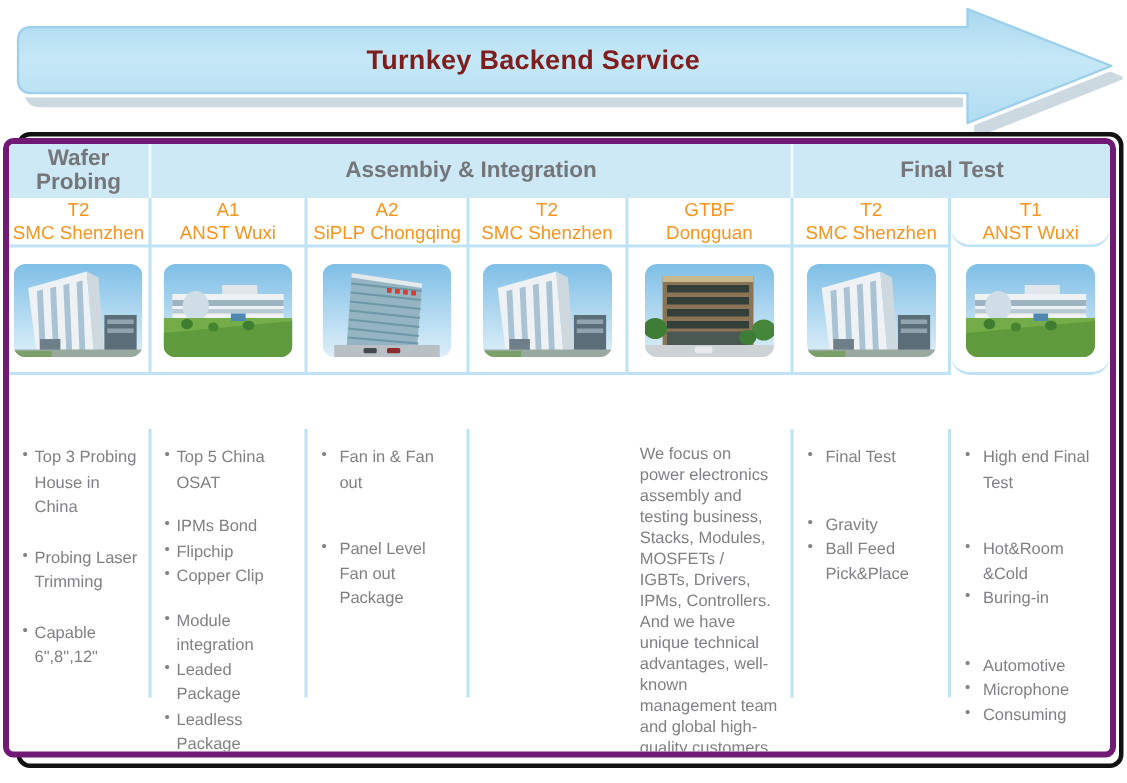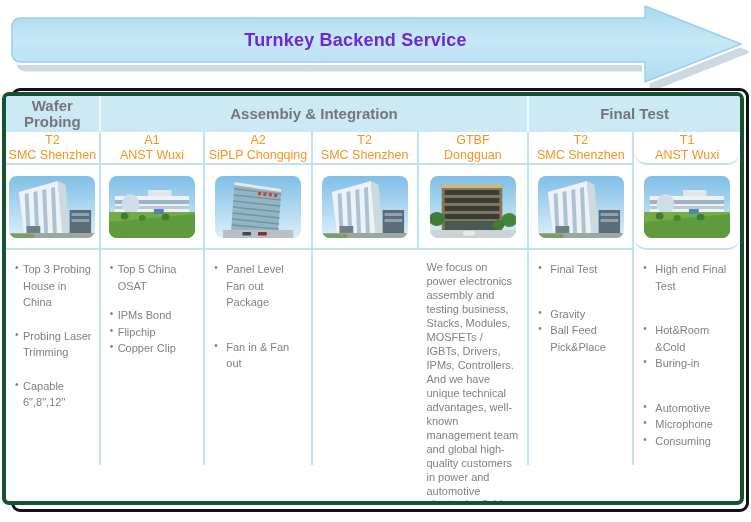--- a/index.html
+++ b/index.html
@@ -4,27 +4,27 @@
 <style>
   * { box-sizing: border-box; margin: 0; padding: 0; }
   html,body { width:751px; height:522px; overflow:hidden; background:#fff;
     font-family:"Liberation Sans", sans-serif; }
 
   
   .banner { position:relative; height:88px; width:751px; }
   .banner svg { position:absolute; left:0; top:0; }
   .banner-title { position:absolute; left:40px; right:80px; top:18px; height:44px;
     line-height:44px; text-align:center; font-size:18px; font-weight:bold;
-    color:#6d28d9; letter-spacing:.2px; }
+    color:#7f1d1d; letter-spacing:.2px; }
 
   
   .table-wrap { position:relative; margin:4px 7px 0 2px; }
   .table-wrap::before { content:""; position:absolute; left:9px; right:-5px;
     top:-4px; bottom:-7px; border:3px solid #121212; border-radius:9px; }
-  .grid { position:relative; z-index:1; background:#fff; border:4px solid #14532d;
+  .grid { position:relative; z-index:1; background:#fff; border:4px solid #701a75;
     border-radius:7px; overflow:hidden; display:grid;
     grid-template-columns:12.9fr 14.25fr 14.65fr 14.4fr 15.1fr 14.3fr 14.4fr;
     grid-template-rows:36px 33px 85px 215px 36px; }
 
   .c1{grid-column:1}.c2{grid-column:2}.c3{grid-column:3}.c4{grid-column:4}
   .c5{grid-column:5}.c6{grid-column:6}.c7{grid-column:7}
 
   
   .gh { grid-row:1; background:#cde9f6; display:flex; align-items:center;
     justify-content:center; text-align:center; font-weight:bold; font-size:15px;
@@ -37,21 +37,21 @@
     line-height:1.18; border-right:2px solid #bee3f5; border-bottom:2px solid #bee3f5; }
 
   
   .photo-cell { grid-row:3; display:flex; align-items:center; justify-content:center;
     border-right:2px solid #bee3f5; border-bottom:2px solid #bee3f5; }
   .photo { width:86px; height:62px; border-radius:8px; overflow:hidden; line-height:0; }
   .photo svg { width:100%; height:100%; }
 
   
   .content { grid-row:4; border-right:2px solid #bee3f5; padding:11px 7px 0 8px;
-    font-size:11px; color:#808184; line-height:1.5; overflow:visible; }
+    font-size:11px; color:#808184; line-height:1.5; overflow:visible;margin-top:36px; }
   .last { border-right:none !important;border-radius:13px; }
   .grp { margin-bottom:17px; }
   .tight .grp { margin-bottom:13px; }
   .spread .grp { margin-bottom:28px; }
   .b { position:relative; padding-left:9px; }
   .spread .b { padding-left:13px; }
   .b::before { content:"•"; position:absolute; left:1px; top:-1px; font-size:10px; }
   .para { line-height:1.27; padding-right:2px; }
 
   .spacer { grid-row:5; grid-column:1/8; }
@@ -253,28 +253,34 @@
 
     <div class="content c2 tight">
       <div class="grp">
           <div class="b">Top 5 China OSAT</div>
         </div>
       <div class="grp">
         <div class="b">IPMs Bond</div>
         <div class="b">Flipchip</div>
         <div class="b">Copper Clip</div>
       </div>
+      <div class="grp">
+        <div class="b">Module integration</div>
+        <div class="b">Leaded Package</div>
+        <div class="b">Leadless Package</div>
+        <div class="b">FCOL package</div>
+      </div>
     </div>
 
     <div class="content c3 spread">
       <div class="grp">
+          <div class="b">Fan in &amp; Fan out</div>
+        </div>
+      <div class="grp">
           <div class="b">Panel Level Fan out Package</div>
-        </div>
-      <div class="grp">
-          <div class="b">Fan in &amp; Fan out</div>
         </div>
     </div>
 
 
     <div class="content c5">
       <div class="para">We focus on power electronics assembly and testing business, Stacks, Modules, MOSFETs / IGBTs, Drivers, IPMs, Controllers. And we have unique technical advantages, well-known management team and global high-quality customers in power and automotive electronics fields.</div>
     </div>
 
     <div class="content c6 spread">
       <div class="grp">

